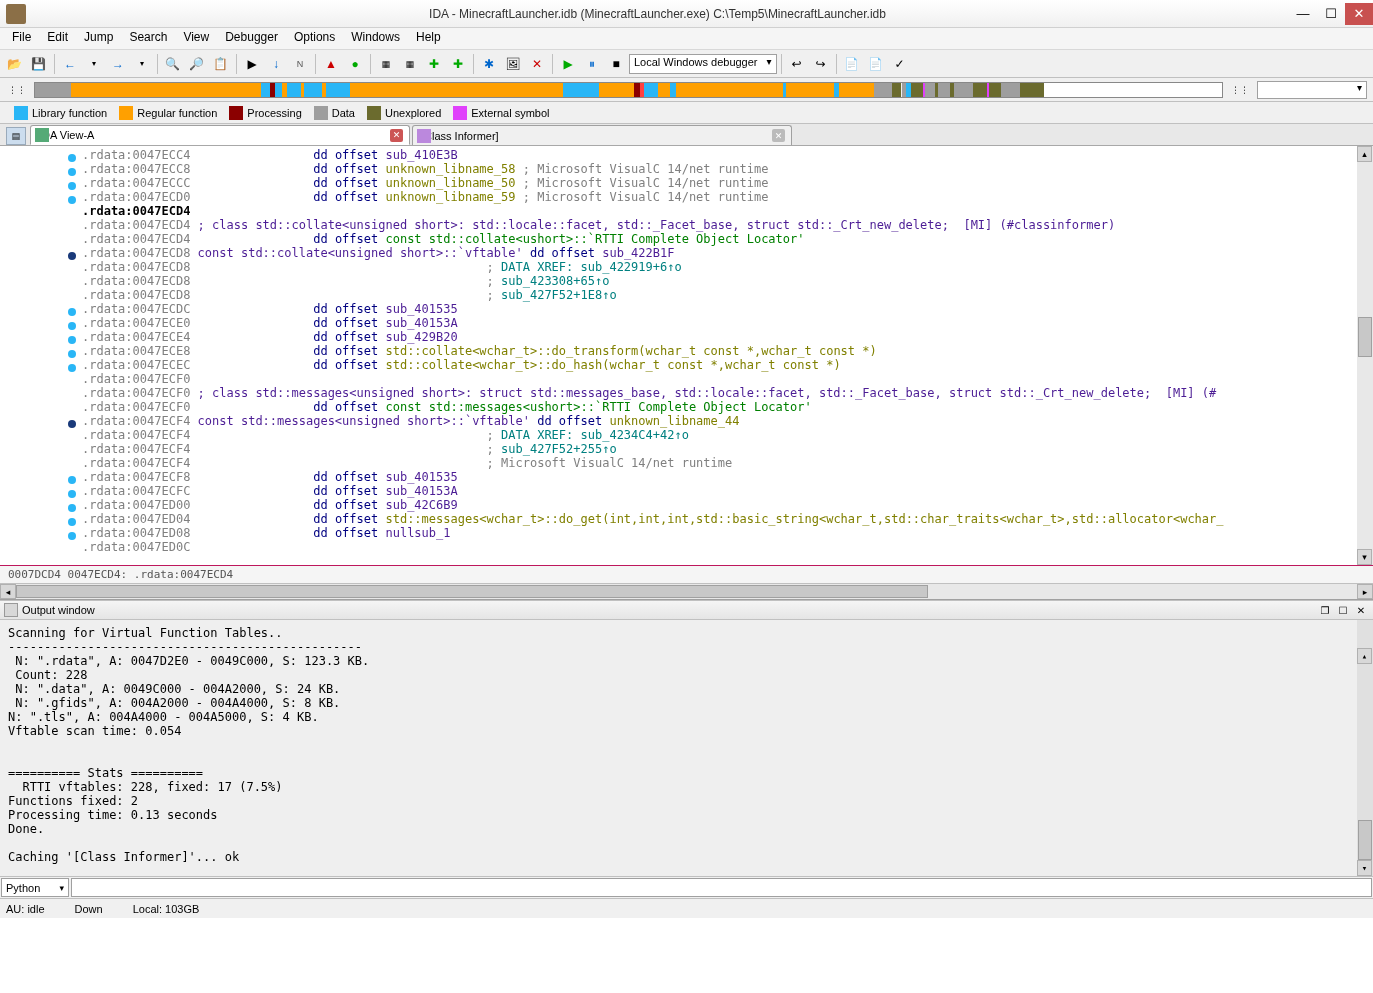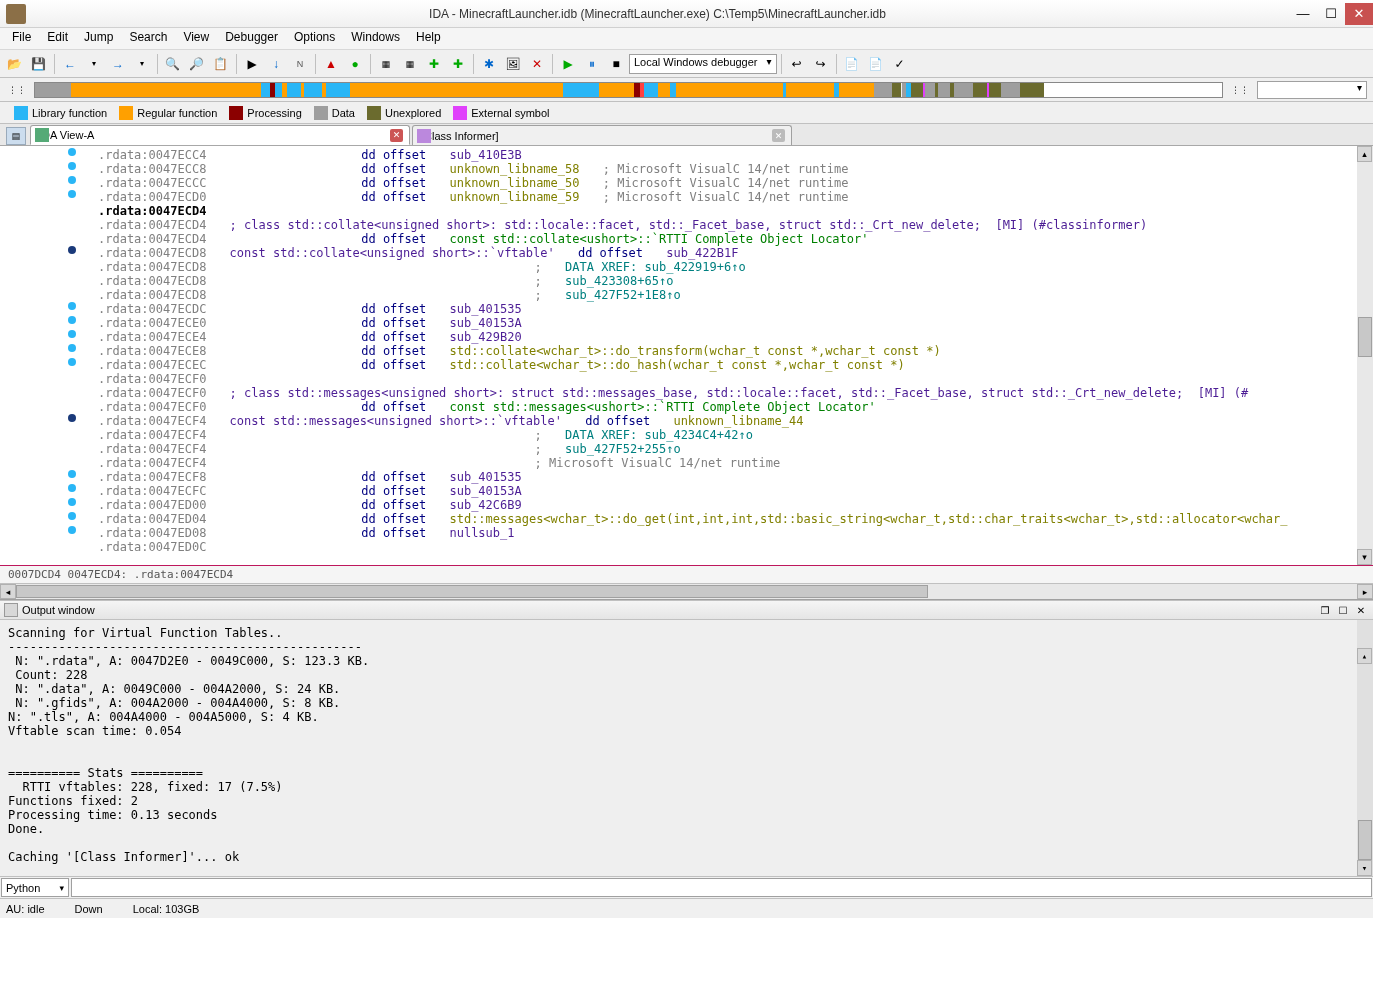--- a/index.html
+++ b/index.html
@@ -42,21 +42,21 @@
 .tab { height: 20px; border: 1px solid #a0a0a0; border-bottom: none; background: #f0f0f0; display: flex; align-items: center; padding: 0 6px 0 8px; position: relative; margin-right: 2px; min-width: 380px; justify-content: center; font-size: 11px; border-top-left-radius: 3px; border-top-right-radius: 3px; }
 .tab.active { background: #fff; border-bottom: 1px solid #fff; margin-bottom: -1px; }
 .tab .tabicon { position: absolute; left: 4px; width: 14px; height: 14px; }
 .tab .tabclose { width: 13px; height: 13px; background: #c55; border-radius: 2px; color: #fff; font-size: 9px; display: flex; align-items: center; justify-content: center; margin-left: auto; }
 .tab .tabclose.gray { background: #bbb; }
 
 
 .idaview { height: 454px; background: #fff; border-bottom: 1px solid #a0a0a0; display: flex; flex-direction: column; }
 .codearea { flex: 1; overflow: hidden; position: relative; }
 .codeinner { font-family: "Lucida Console", Consolas, monospace; font-size: 12px; line-height: 14px; padding-top: 2px; white-space: pre; }
-.codeline { display: flex; align-items: flex-start; height: 14px; gap: 16px; }
+.codeline { display: flex; align-items: flex-end; height: 14px; }
 .gutter { width: 82px; display: flex; justify-content: flex-end; padding-right: 6px; }
 .dot { width: 8px; height: 8px; border-radius: 50%; }
 .dot.blue { background: #29b6f6; }
 .dot.navy { background: #1a3a7a; }
 .addr { color: #808080; }
 .addr.bold { color: #000; font-weight: bold; }
 .kw { color: #000080; }
 .fn { color: #4c1d95; }
 .link { color: #808000; }
 .str { color: #008000; }

